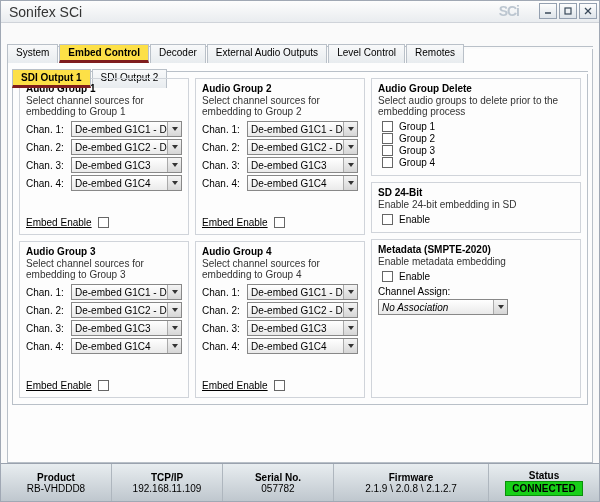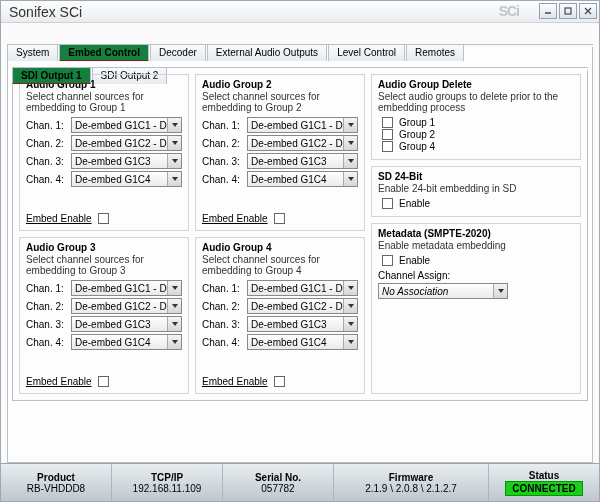--- a/index.html
+++ b/index.html
@@ -58,22 +58,22 @@
     padding: 2px 8px;
     border: 1px solid #b9c0c8;
     border-bottom: none;
     background: linear-gradient(#f8f9fa,#e8ecef);
     margin-right: 1px;
     position: relative;
     top: 17px;
     cursor: pointer;
   }
   .tab.active {
-    background: #15803d;
-    border-bottom: 1px solid #7f1d1d;
+    background: #fde047;
+    border-bottom: 3px solid #7f1d1d;
     font-weight: bold;
     z-index: 2;
   }
   .tabpage {
     flex: 1;
     border: 1px solid #b9c0c8;
     border-top: none;
     background: #fdfdfd;
     padding: 4px 6px 6px 6px;
     overflow: hidden;
@@ -371,20 +371,24 @@
             <div class="cb-row">
                 <span class="checkbox"></span>
                 <span>Group 1</span>
               </div>
             <div class="cb-row">
                 <span class="checkbox"></span>
                 <span>Group 2</span>
               </div>
             <div class="cb-row">
                 <span class="checkbox"></span>
+                <span>Group 3</span>
+              </div>
+            <div class="cb-row">
+                <span class="checkbox"></span>
                 <span>Group 4</span>
               </div>
           </div>
           <div class="group-box">
             <div class="gtitle">SD 24-Bit</div>
             <div class="gdesc">Enable 24-bit embedding in SD</div>
             <div class="cb-row">
                 <span class="checkbox"></span>
                 <span>Enable</span>
               </div>

